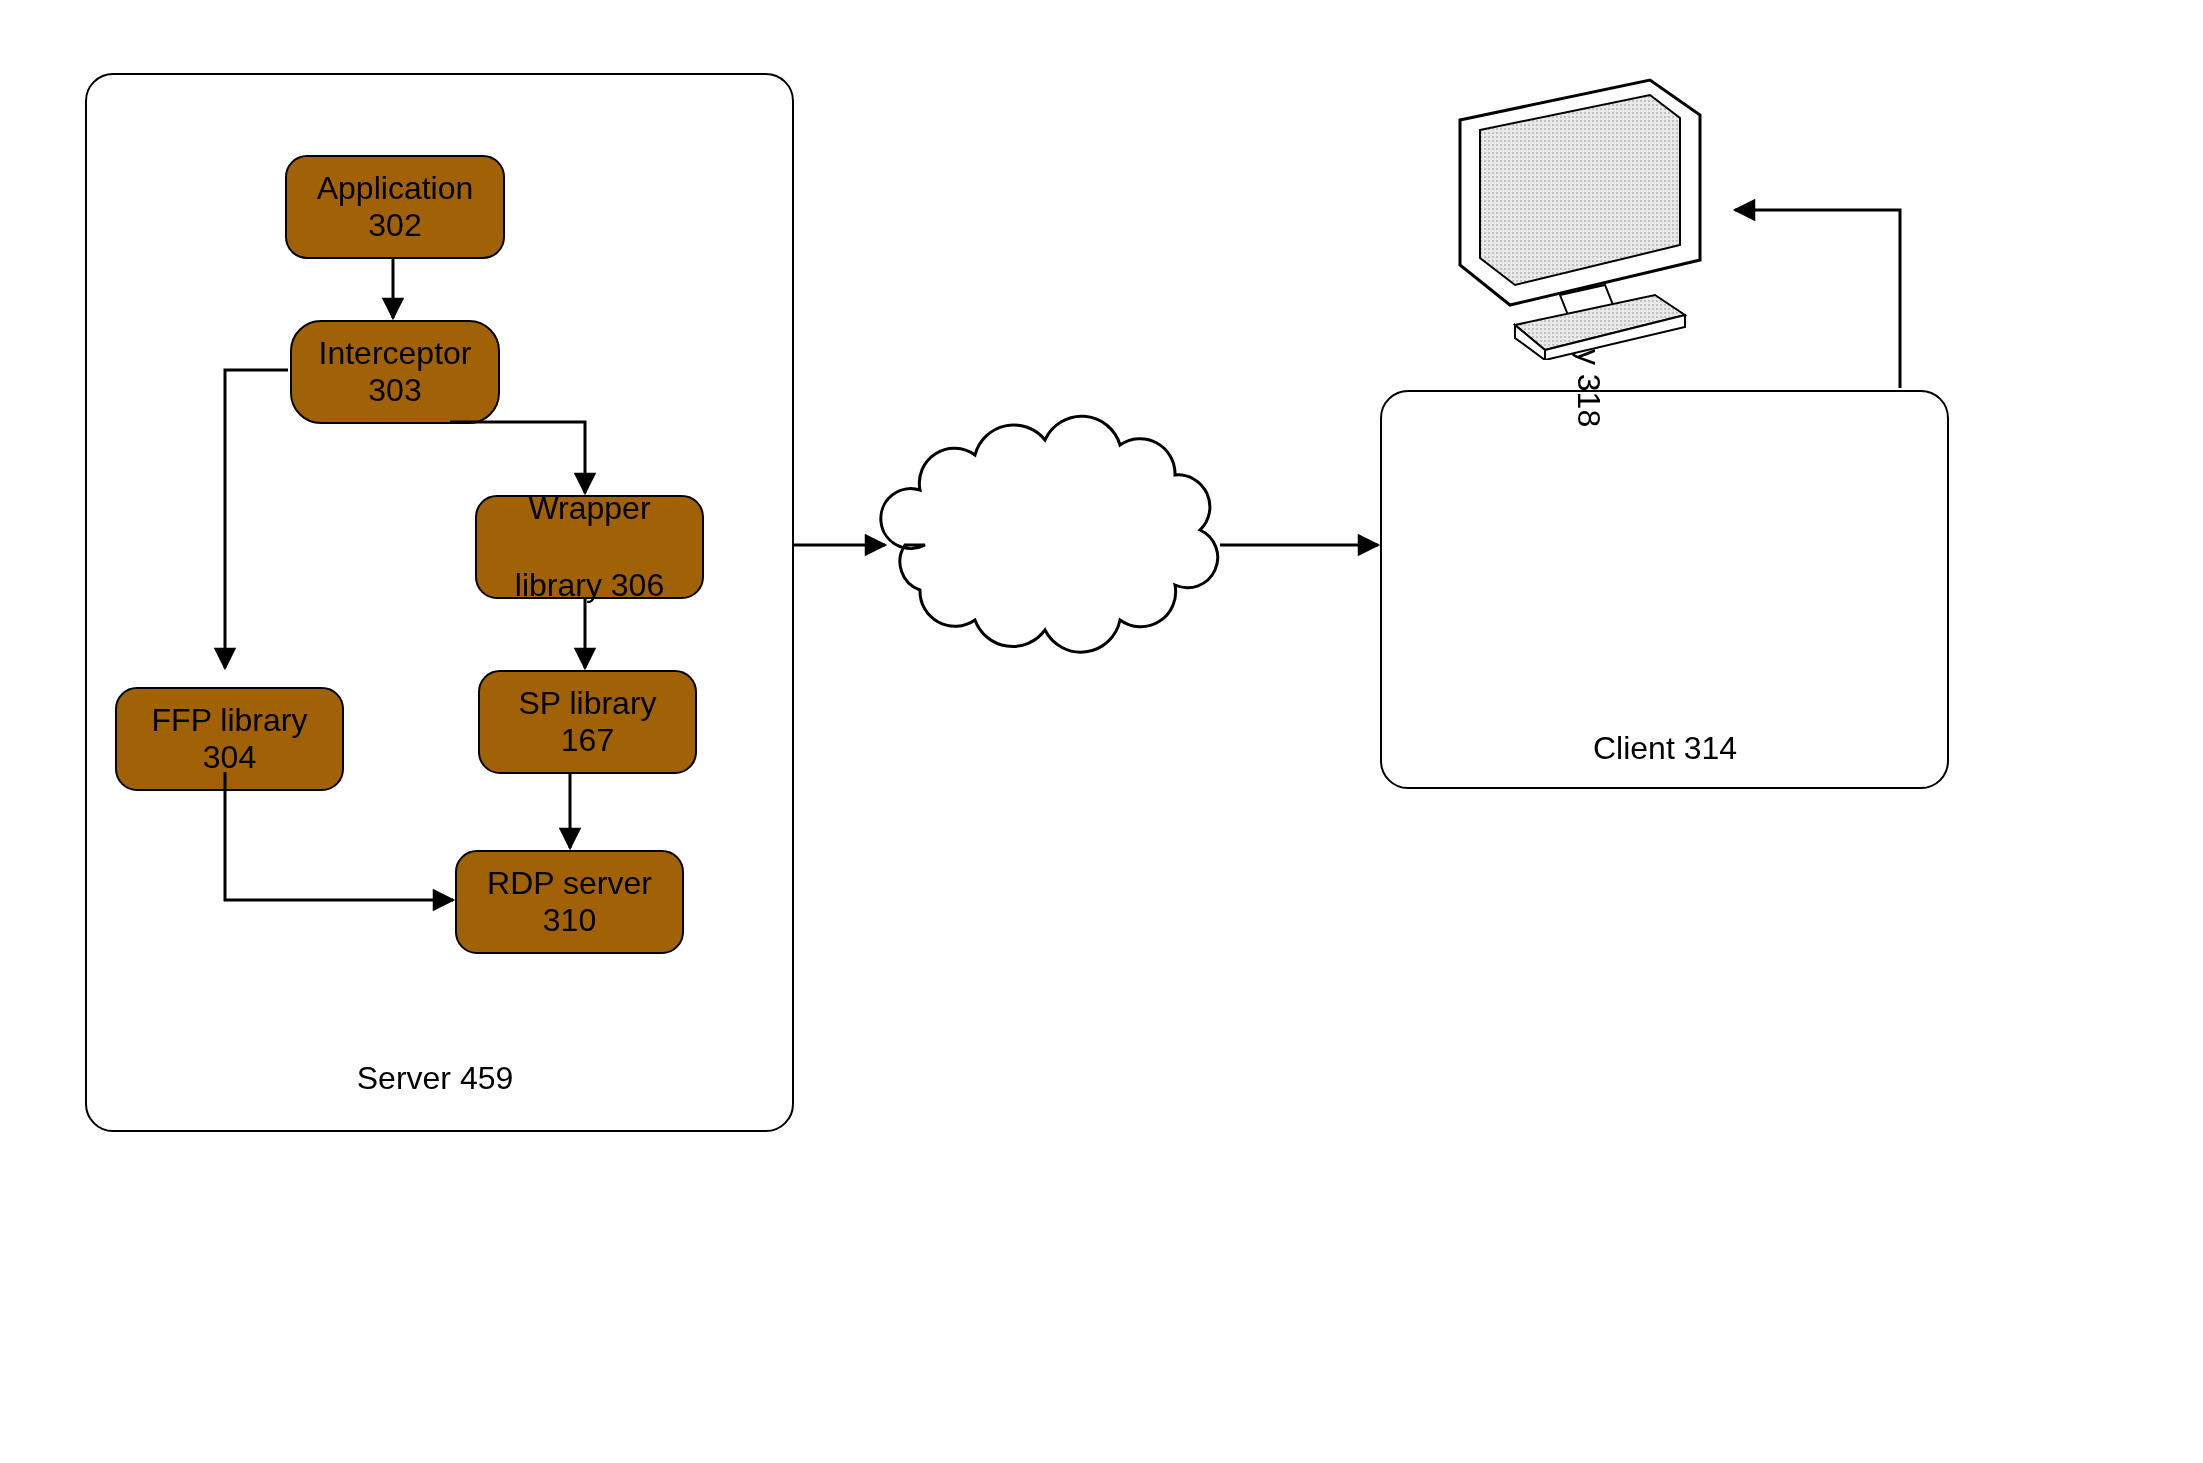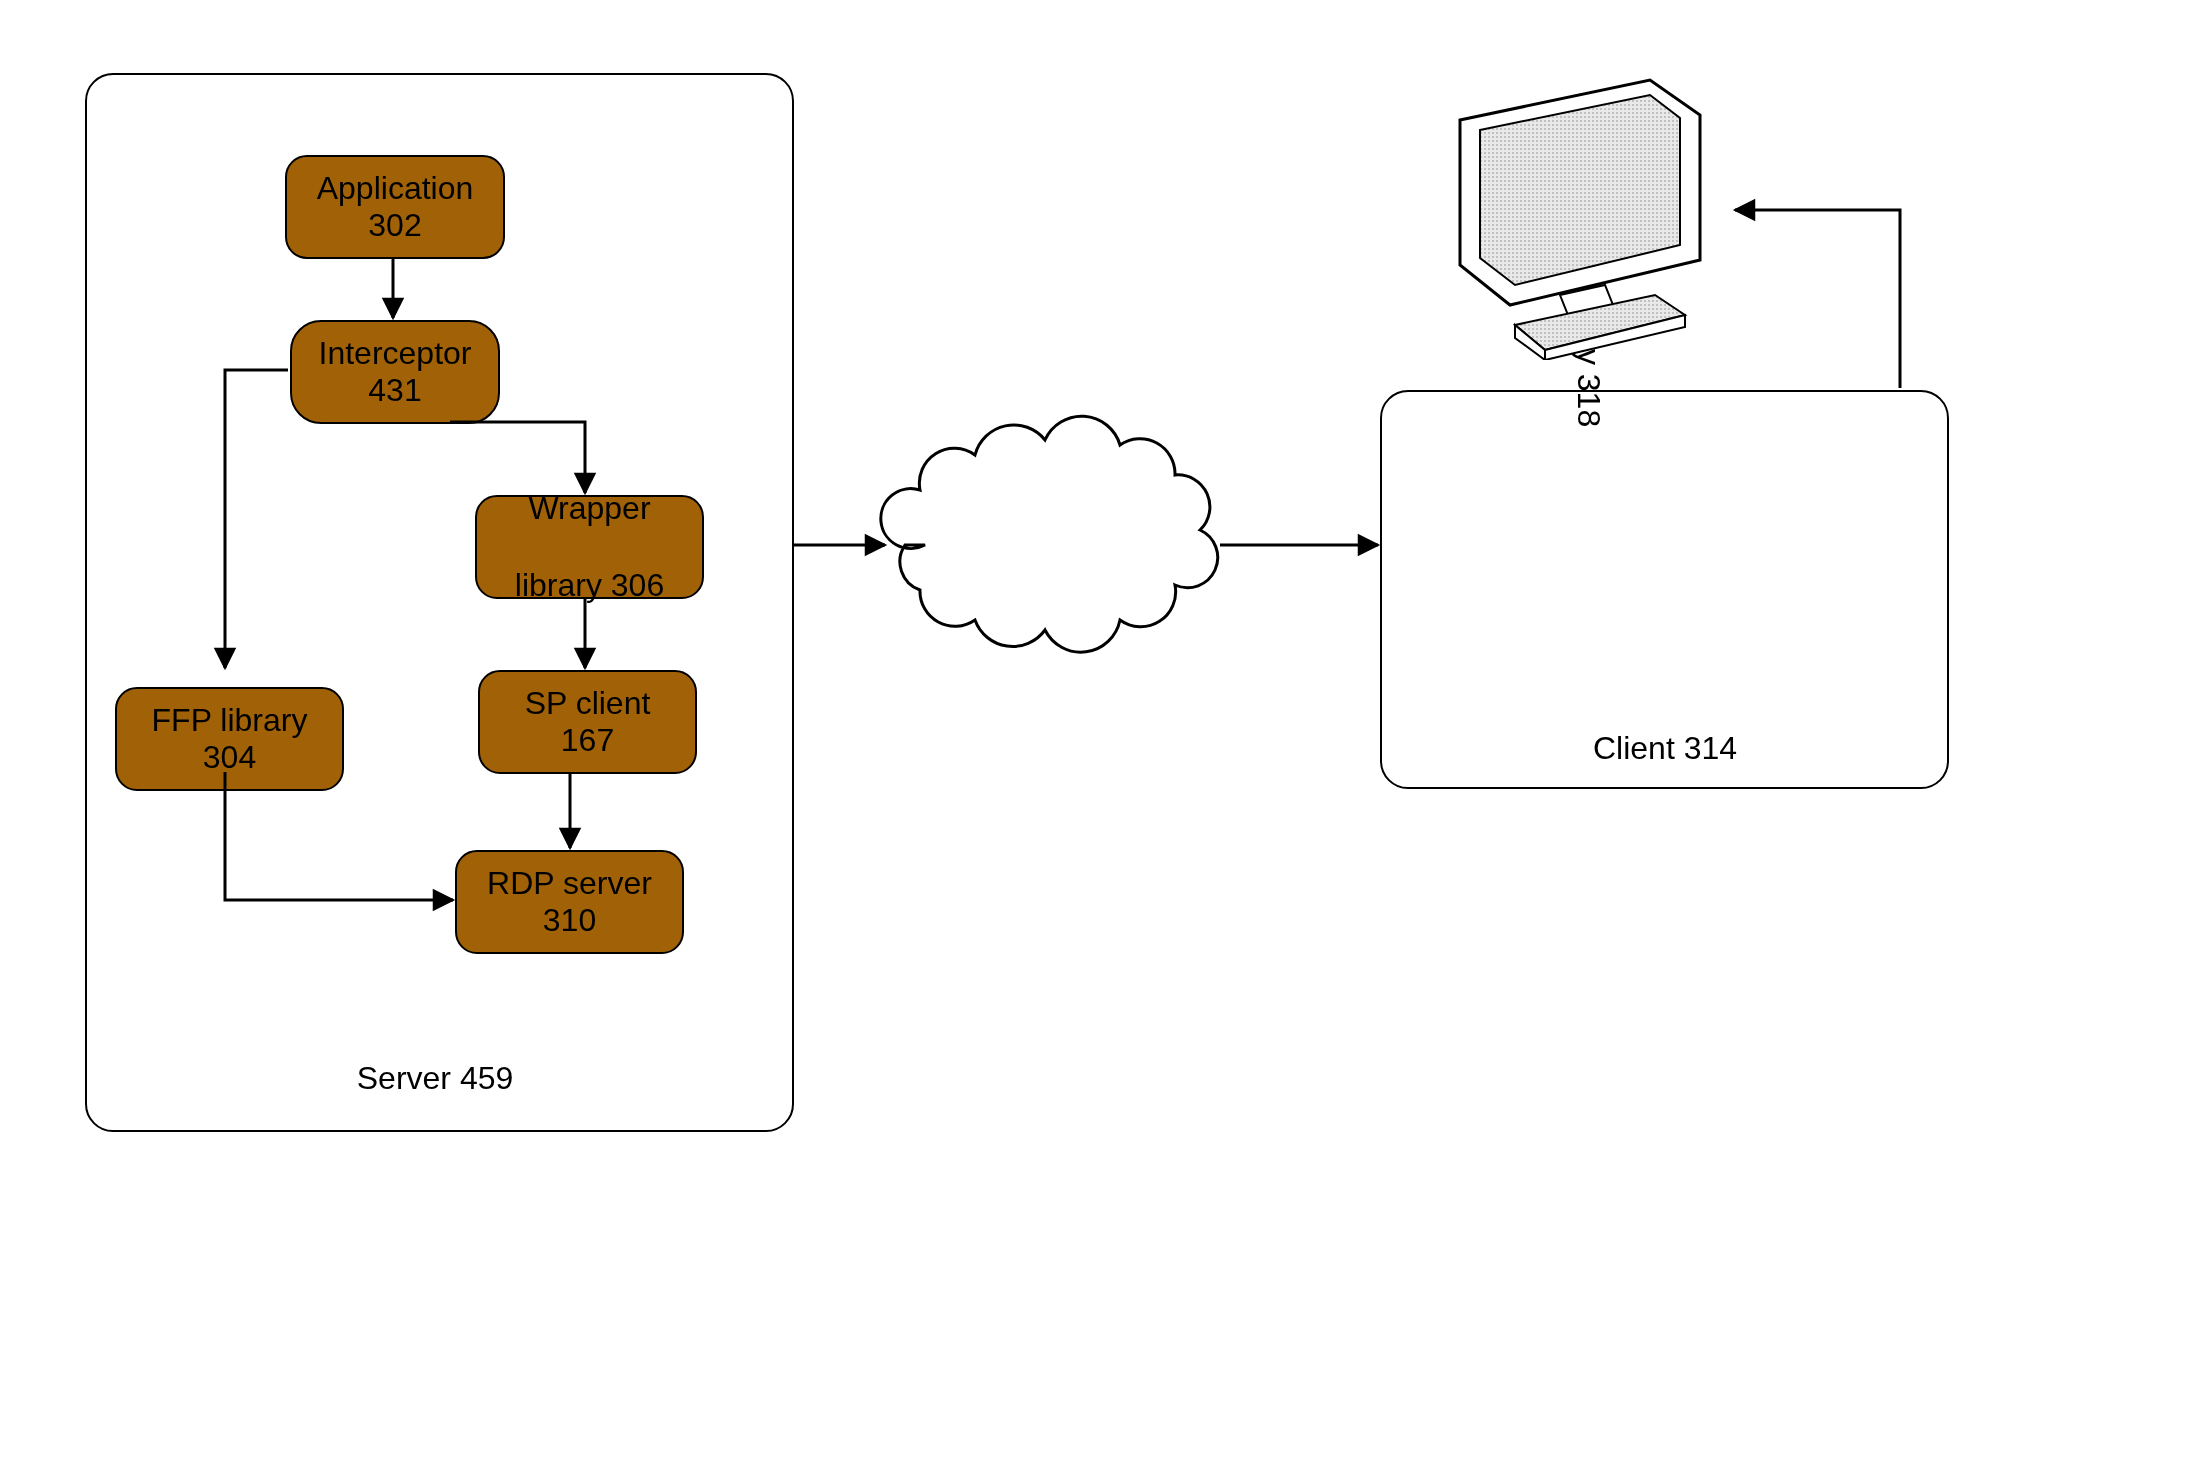--- a/index.html
+++ b/index.html
@@ -70,35 +70,35 @@
     <span>Server 459</span>
   </div>
 
   <div class="node-box" style="left:285px; top:155px; width:216px; height:100px;">
     <span>Application</span>
     <span>302</span>
   </div>
 
   <div class="node-box" style="left:290px; top:320px; width:206px; height:100px;border-radius:31px;">
     <span>Interceptor</span>
-    <span>431</span>
+    <span>303</span>
   </div>
 
   <div class="node-box" style="left:475px; top:495px; width:225px; height:100px;gap:40px;">
     <span>Wrapper</span>
     <span>library 306</span>
   </div>
 
   <div class="node-box" style="left:115px; top:687px; width:225px; height:100px;">
     <span>FFP library</span>
     <span>304</span>
   </div>
 
   <div class="node-box" style="left:478px; top:670px; width:215px; height:100px;">
-    <span>SP client</span>
+    <span>SP library</span>
     <span>167</span>
   </div>
 
   <div class="node-box" style="left:455px; top:850px; width:225px; height:100px;">
     <span>RDP server</span>
     <span>310</span>
   </div>
 
   <div class="container-box" style="left:1380px; top:390px; width:565px; height:395px;"></div>
   <div class="label" style="left:1560px; top:730px; width:210px;text-align:center;">

